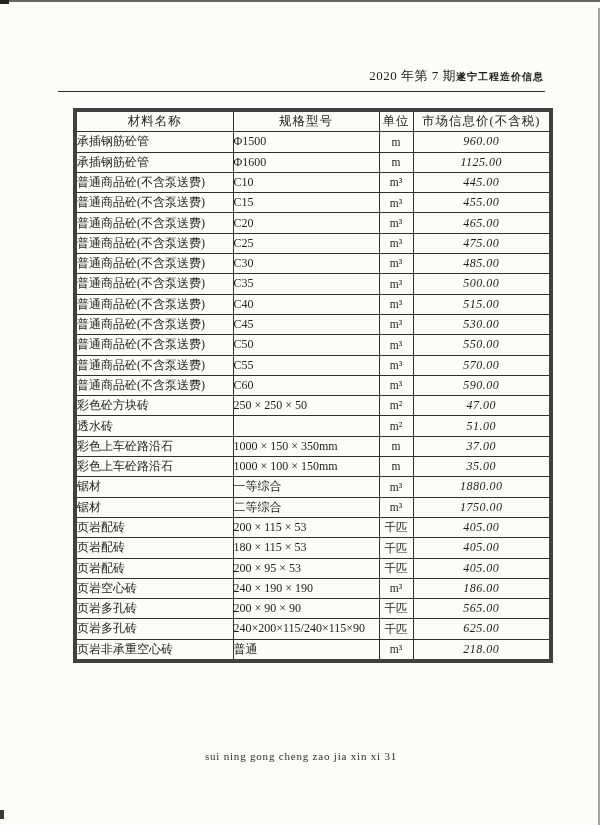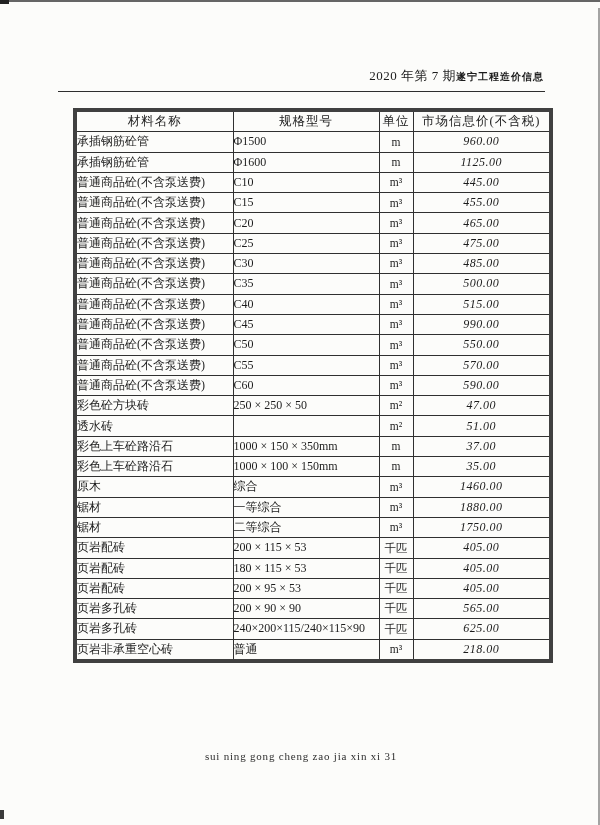--- a/index.html
+++ b/index.html
@@ -131,21 +131,21 @@
       <tr>
         <td class="cell-material">普通商品砼(不含泵送费)</td>
         <td class="cell-spec">C40</td>
         <td class="cell-unit">m³</td>
         <td class="cell-price">515.00</td>
       </tr>
       <tr>
         <td class="cell-material">普通商品砼(不含泵送费)</td>
         <td class="cell-spec">C45</td>
         <td class="cell-unit">m³</td>
-        <td class="cell-price">990.00</td>
+        <td class="cell-price">530.00</td>
       </tr>
       <tr>
         <td class="cell-material">普通商品砼(不含泵送费)</td>
         <td class="cell-spec">C50</td>
         <td class="cell-unit">m³</td>
         <td class="cell-price">550.00</td>
       </tr>
       <tr>
         <td class="cell-material">普通商品砼(不含泵送费)</td>
         <td class="cell-spec">C55</td>
@@ -176,26 +176,20 @@
         <td class="cell-unit">m</td>
         <td class="cell-price">37.00</td>
       </tr>
       <tr>
         <td class="cell-material">彩色上车砼路沿石</td>
         <td class="cell-spec">1000 × 100 × 150mm</td>
         <td class="cell-unit">m</td>
         <td class="cell-price">35.00</td>
       </tr>
       <tr>
-        <td class="cell-material">原木</td>
-        <td class="cell-spec">综合</td>
-        <td class="cell-unit">m³</td>
-        <td class="cell-price">1460.00</td>
-      </tr>
-      <tr>
         <td class="cell-material">锯材</td>
         <td class="cell-spec">一等综合</td>
         <td class="cell-unit">m³</td>
         <td class="cell-price">1880.00</td>
       </tr>
       <tr>
         <td class="cell-material">锯材</td>
         <td class="cell-spec">二等综合</td>
         <td class="cell-unit">m³</td>
         <td class="cell-price">1750.00</td>
@@ -212,20 +206,26 @@
         <td class="cell-unit">千匹</td>
         <td class="cell-price">405.00</td>
       </tr>
       <tr>
         <td class="cell-material">页岩配砖</td>
         <td class="cell-spec">200 × 95 × 53</td>
         <td class="cell-unit">千匹</td>
         <td class="cell-price">405.00</td>
       </tr>
       <tr>
+        <td class="cell-material">页岩空心砖</td>
+        <td class="cell-spec">240 × 190 × 190</td>
+        <td class="cell-unit">m³</td>
+        <td class="cell-price">186.00</td>
+      </tr>
+      <tr>
         <td class="cell-material">页岩多孔砖</td>
         <td class="cell-spec">200 × 90 × 90</td>
         <td class="cell-unit">千匹</td>
         <td class="cell-price">565.00</td>
       </tr>
       <tr>
         <td class="cell-material">页岩多孔砖</td>
         <td class="cell-spec">240×200×115/240×115×90</td>
         <td class="cell-unit">千匹</td>
         <td class="cell-price">625.00</td>

